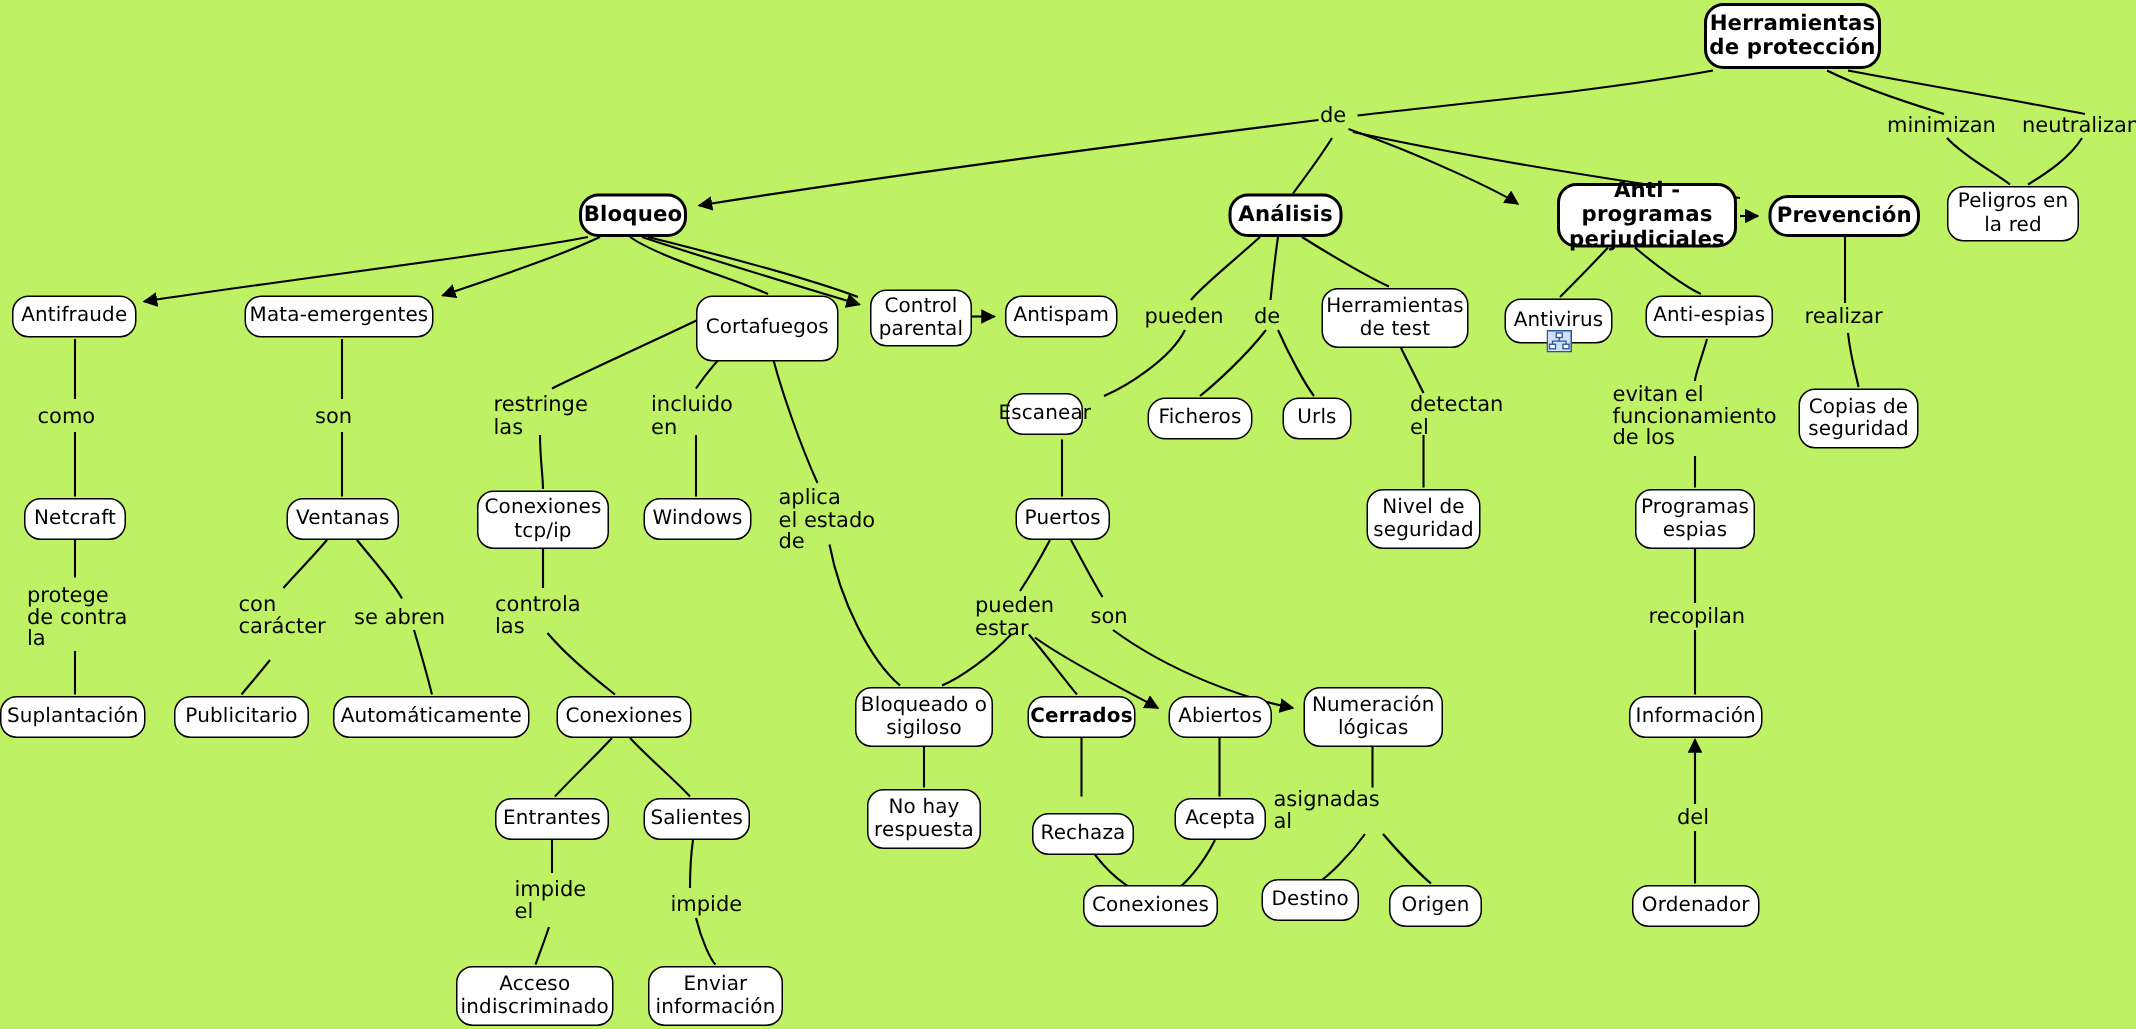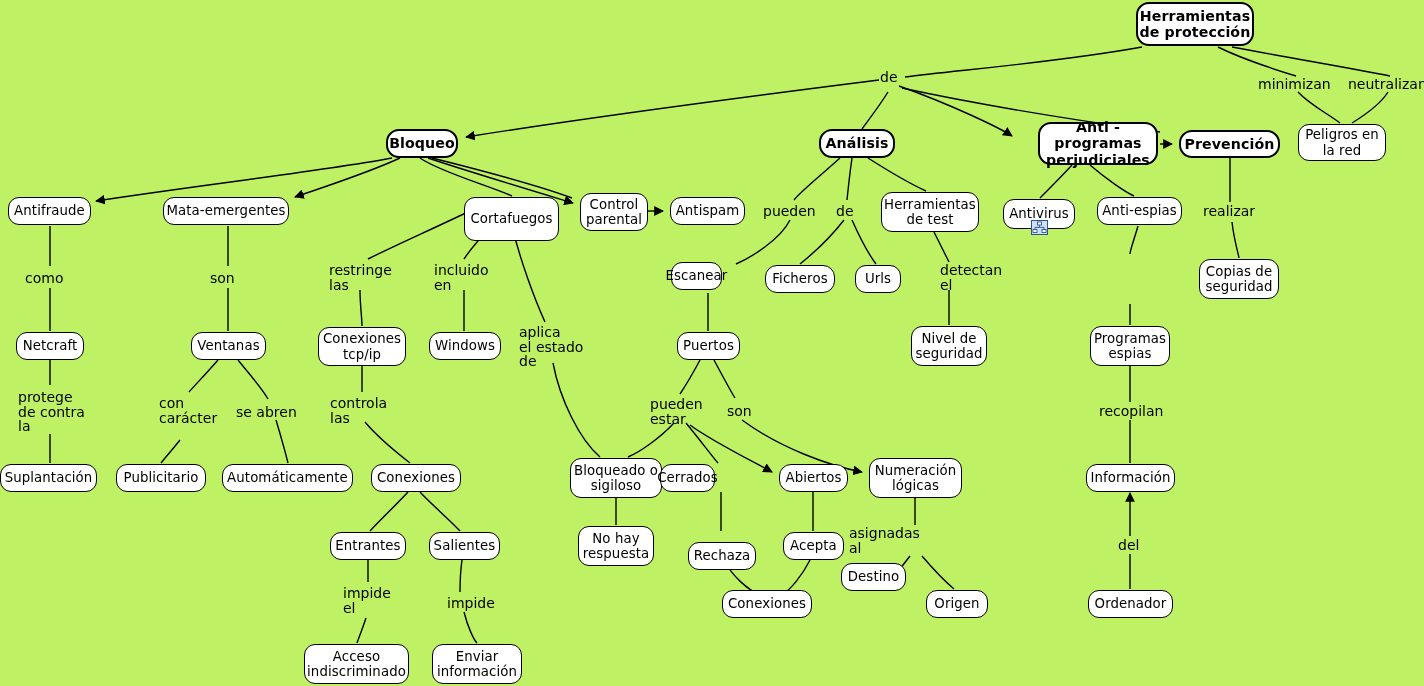--- a/index.html
+++ b/index.html
@@ -232,55 +232,58 @@
   <div class="node" style="left:1090px;top:326px;width:80px;height:40px;">Programas
 espias</div>
   <div class="node" style="left:677px;top:332px;width:63px;height:28px;">Puertos</div>
 
   <div class="node" style="left:0px;top:464px;width:97px;height:28px;">Suplantación</div>
   <div class="node" style="left:116px;top:464px;width:90px;height:28px;">Publicitario</div>
   <div class="node" style="left:222px;top:464px;width:131px;height:28px;">Automáticamente</div>
   <div class="node" style="left:371px;top:464px;width:90px;height:28px;">Conexiones</div>
   <div class="node" style="left:570px;top:458px;width:92px;height:40px;">Bloqueado o
 sigiloso</div>
-  <div class="node" style="left:660px;top:464px;width:55px;height:28px;">Cerrados</div>
+  <div class="node" style="left:685px;top:464px;width:72px;height:28px;font-weight:bold;">Cerrados</div>
   <div class="node" style="left:779px;top:464px;width:69px;height:28px;border-radius:12px;">Abiertos</div>
   <div class="node" style="left:869px;top:458px;width:93px;height:40px;">Numeración
 lógicas</div>
   <div class="node" style="left:1086px;top:464px;width:89px;height:28px;">Información</div>
 
   <div class="node" style="left:330px;top:532px;width:76px;height:28px;">Entrantes</div>
   <div class="node" style="left:429px;top:532px;width:71px;height:28px;">Salientes</div>
   <div class="node" style="left:578px;top:526px;width:76px;height:40px;">No hay
 respuesta</div>
   <div class="node" style="left:688px;top:532px;width:68px;height:28px;margin-top:10px;">Rechaza</div>
   <div class="node" style="left:783px;top:532px;width:61px;height:28px;">Acepta</div>
 
   <div class="node" style="left:722px;top:590px;width:90px;height:28px;">Conexiones</div>
-  <div class="node" style="left:841px;top:563px;width:65px;height:28px;">Destino</div>
+  <div class="node" style="left:841px;top:586px;width:65px;height:28px;">Destino</div>
   <div class="node" style="left:926px;top:590px;width:62px;height:28px;">Origen</div>
   <div class="node" style="left:1088px;top:590px;width:85px;height:28px;">Ordenador</div>
   <div class="node" style="left:304px;top:644px;width:105px;height:40px;">Acceso
 indiscriminado</div>
   <div class="node" style="left:432px;top:644px;width:90px;height:40px;">Enviar
 información</div>
 
   <div class="linklabel" style="left:1258px;top:77px;width:82px;">minimizan</div>
   <div class="linklabel" style="left:1348px;top:77px;width:82px;">neutralizan</div>
   <div class="linklabel" style="left:25px;top:271px;width:54px;">como</div>
   <div class="linklabel" style="left:210px;top:271px;width:38px;">son</div>
   <div class="linklabel" style="left:329px;top:263px;width:72px;">restringe
 las</div>
   <div class="linklabel" style="left:434px;top:263px;width:62px;">incluido
 en</div>
   <div class="linklabel" style="left:763px;top:204px;width:62px;">pueden</div>
   <div class="linklabel" style="left:836px;top:204px;width:26px;">de</div>
   <div class="linklabel" style="left:917px;top:263px;width:68px;margin-left:23px;">detectan
 el</div>
   <div class="linklabel" style="left:1203px;top:204px;width:60px;">realizar</div>
+  <div class="linklabel" style="left:1075px;top:256px;width:112px;">evitan el
+funcionamiento
+de los</div>
   <div class="linklabel" style="left:18px;top:390px;width:68px;">protege
 de contra
 la</div>
   <div class="linklabel" style="left:159px;top:396px;width:60px;">con
 carácter</div>
   <div class="linklabel" style="left:236px;top:405px;width:68px;">se abren</div>
   <div class="linklabel" style="left:330px;top:396px;width:66px;">controla
 las</div>
   <div class="linklabel" style="left:519px;top:325px;width:72px;">aplica
 el estado

